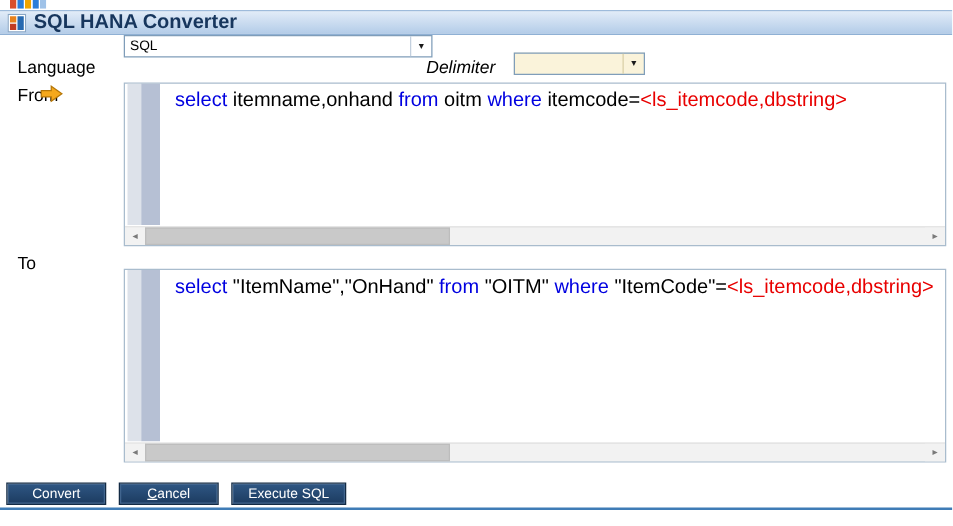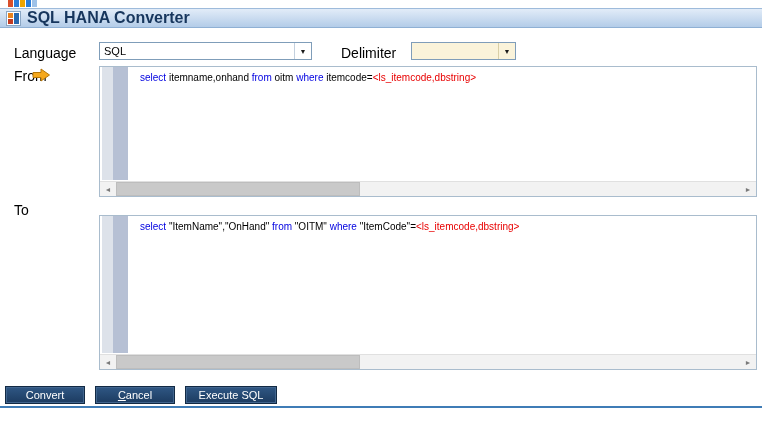--- a/index.html
+++ b/index.html
@@ -15,44 +15,44 @@
   .titlebar { position:absolute; left:0; top:8px; width:762px; height:20px;
               background:linear-gradient(#e2ecf8,#b3cce8);
               border-top:1px solid #9ebbdb; border-bottom:1px solid #8fb0d4;
               display:flex; align-items:center; padding-left:6px; gap:6px; }
   .titlebar .title { font-size:16px; font-weight:bold; color:#17365d; }
   .app-icon { width:15px; height:15px; display:inline-block; }
 
   
   .lbl { position:absolute; font-size:14px; color:#000; }
   #lang-label  { left:14px; top:45px; }
-  #delim-label { left:341px; top:45px; }
+  #delim-label { left:341px; top:45px;font-style:italic; }
   #from-label  { left:14px; top:68px; }
   #to-label    { left:14px; top:202px; }
 
   
   .combo { position:absolute; height:18px; border:1px solid #7f9db9; background:#fff;
            font-size:11px; display:flex; align-items:center; cursor:default; }
-  #lang-combo  { left:99px;  top:42px; width:213px; }
+  #lang-combo  { left:99px;  top:28px; width:247px; }
   #delim-combo { left:411px; top:42px; width:105px; background:#faf3da; }
   .combo-value { flex:1; padding-left:4px; color:#000; white-space:nowrap; overflow:hidden; }
   .combo-btn { width:17px; height:100%; border-left:1px solid #c3d0de; display:flex;
                align-items:center; justify-content:center; font-size:7px; color:#1a1a1a; }
   #delim-combo .combo-btn { border-left:1px solid #d9cfa6; }
 
   
   .row-arrow { position:absolute; left:32px; top:68px; width:19px; height:14px; }
 
   
   .editor { position:absolute; left:99px; width:658px; background:#fff; border:1px solid #a9bccd; }
   #from-editor { top:66px;  height:131px; }
   #to-editor   { top:215px; height:155px; }
   .gutter-a { position:absolute; left:2px;  top:0; bottom:16px; width:11px; background:#dde2ea; }
   .gutter-b { position:absolute; left:13px; top:0; bottom:16px; width:15px; background:#b6c0d4; }
-  .code-line { position:absolute; left:40px; top:5px; font-size:10px; white-space:pre;text-align:center; }
+  .code-line { position:absolute; left:40px; top:5px; font-size:16px; white-space:pre;text-align:center; }
   .tok-keyword { color:#0000e0; }
   .tok-plain   { color:#000000; }
   .tok-param   { color:#e80000; }
 
   
   .hscroll { position:absolute; left:0; right:0; bottom:0; height:15px; background:#f2f2f2;
              border-top:1px solid #e0e0e0; display:flex; align-items:stretch; }
   .scroll-btn { width:16px; display:flex; align-items:center; justify-content:center;
                 font-size:7px; color:#7a7a7a; background:#f2f2f2; }
   .scroll-thumb { width:244px; background:#c9c9c9; border:1px solid #bdbdbd; }

